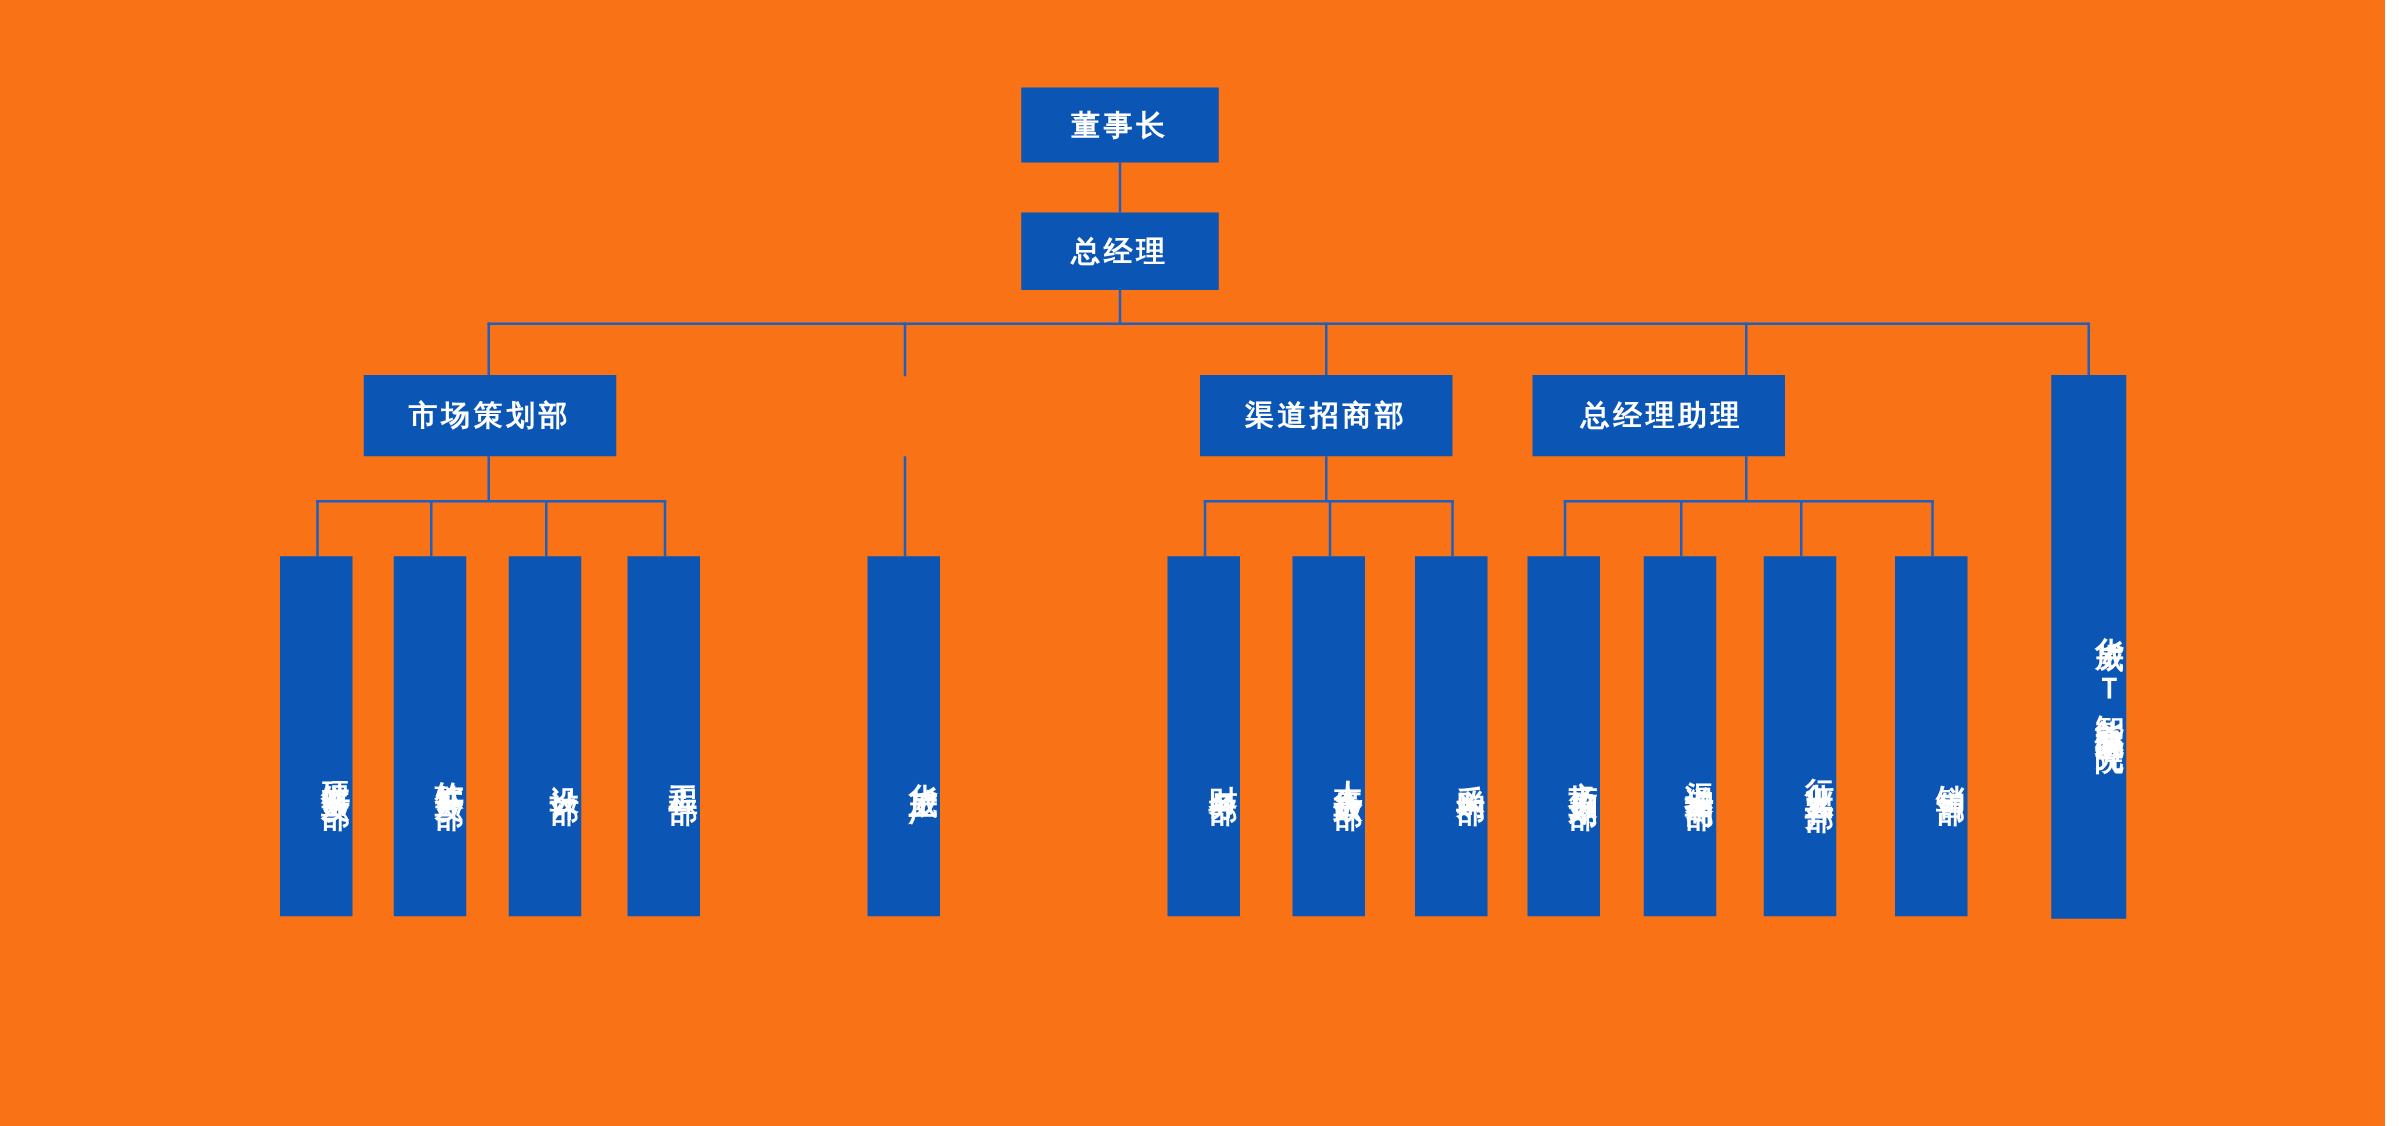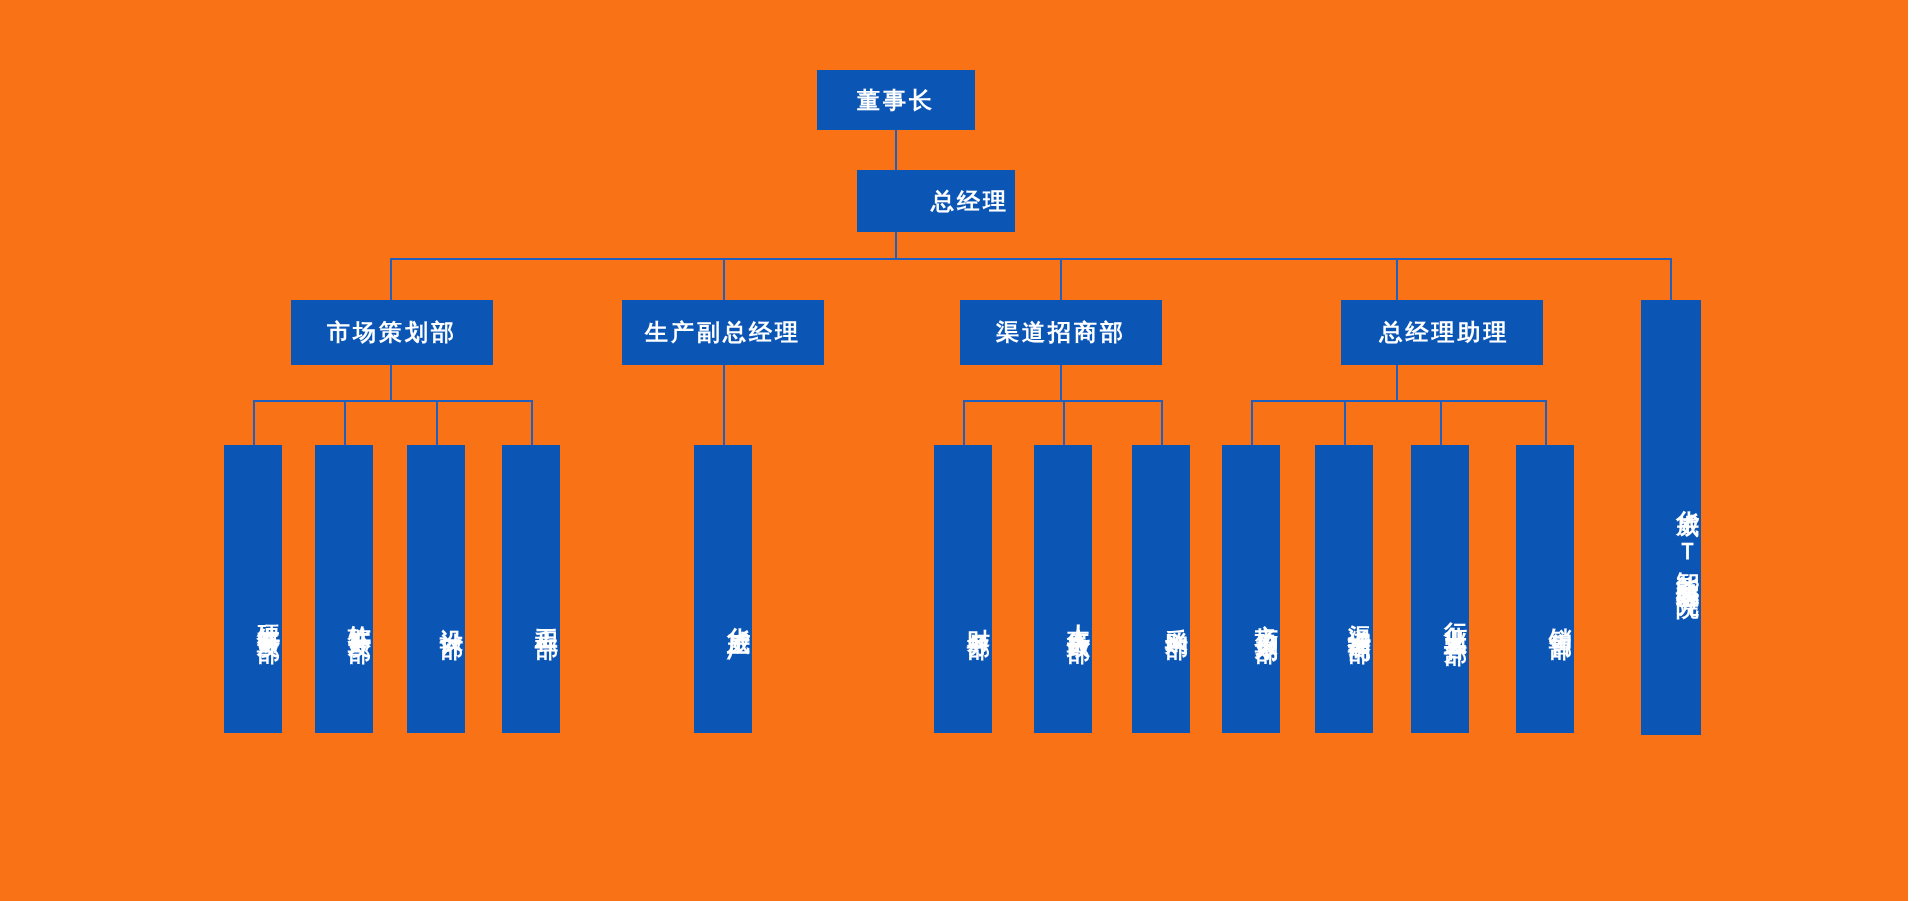--- a/index.html
+++ b/index.html
@@ -98,37 +98,34 @@
   <div class="line hline" style="left:1251px; top:400px; width:296px;"></div>
   <div class="line vline" style="left:1251px; top:400px; height:45px;"></div>
   <div class="line vline" style="left:1344px; top:400px; height:45px;"></div>
   <div class="line vline" style="left:1440px; top:400px; height:45px;"></div>
   <div class="line vline" style="left:1545px; top:400px; height:45px;"></div>
 
   <div class="box h" style="left:817px; top:70px; width:158px; height:60px;">
     <span>董事长</span>
   </div>
 
-  <div class="box h" style="left:857px; top:170px; width:158px; height:62px;justify-content:flex-end;">
+  <div class="box h" style="left:817px; top:170px; width:158px; height:62px;">
     <span>总经理</span>
   </div>
 
   <div class="box h" style="left:291px; top:300px; width:202px; height:65px;">
     <span>市场策划部</span>
   </div>
 
-  <div class="box h" style="left:622px; top:300px; width:202px; height:65px;">
-    <span>生产副总经理</span>
-  </div>
 
   <div class="box h" style="left:960px; top:300px; width:202px; height:65px;">
     <span>渠道招商部</span>
   </div>
 
-  <div class="box h" style="left:1341px; top:300px; width:202px; height:65px;padding-left:11px;">
+  <div class="box h" style="left:1226px; top:300px; width:202px; height:65px;padding-left:11px;">
     <span>总经理助理</span>
   </div>
 
   <div class="box v topalign" style="left:1641px; top:300px; width:60px; height:435px; padding-top:46px;">
     <span class="vtext">华威ＩＴ智能系统研究院</span>
   </div>
 
   <div class="box v topalign" style="left:224px; top:445px; width:58px; height:288px; padding-top:64px;">
     <span class="vtext">硬件研发部</span>
   </div>

